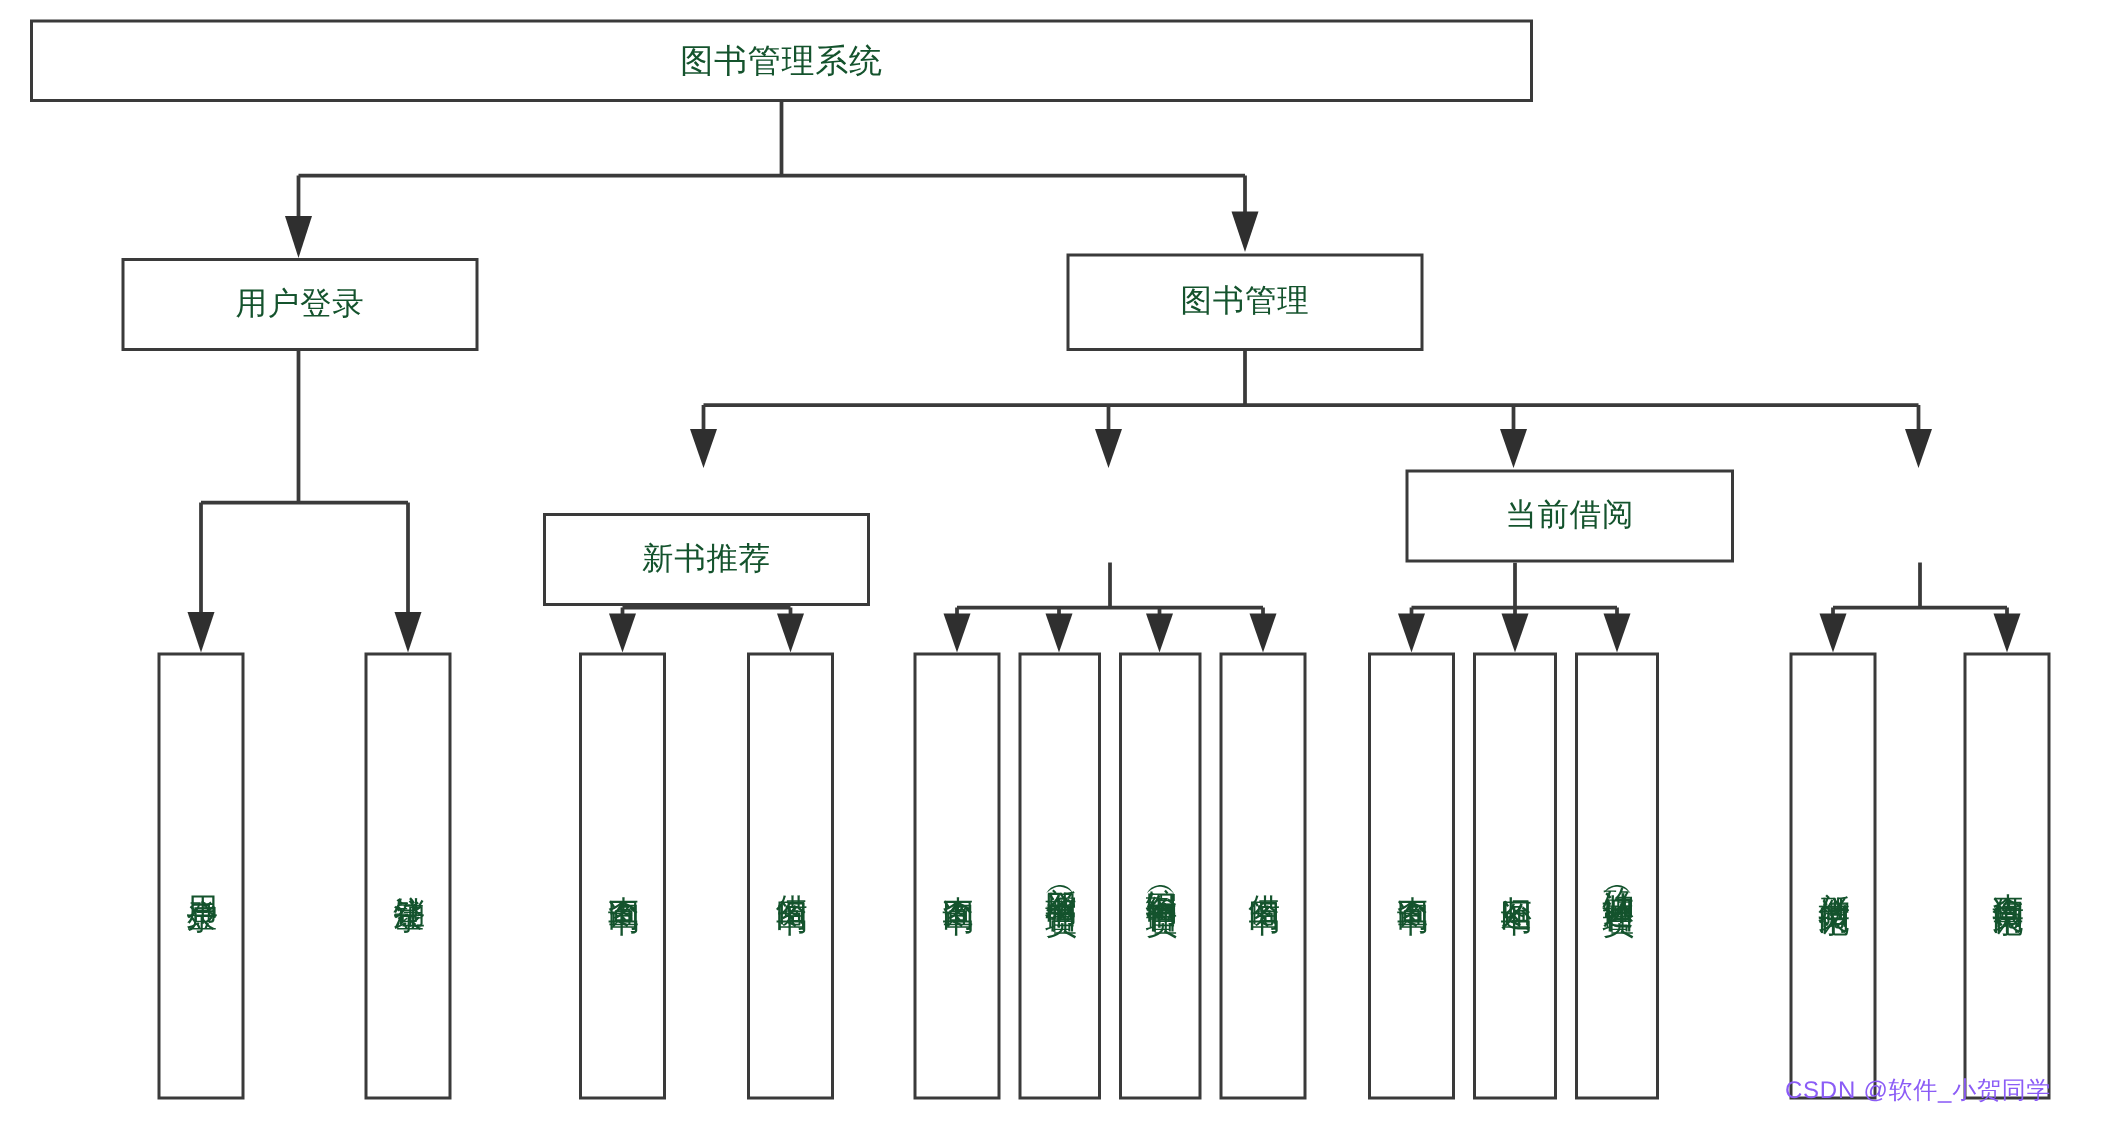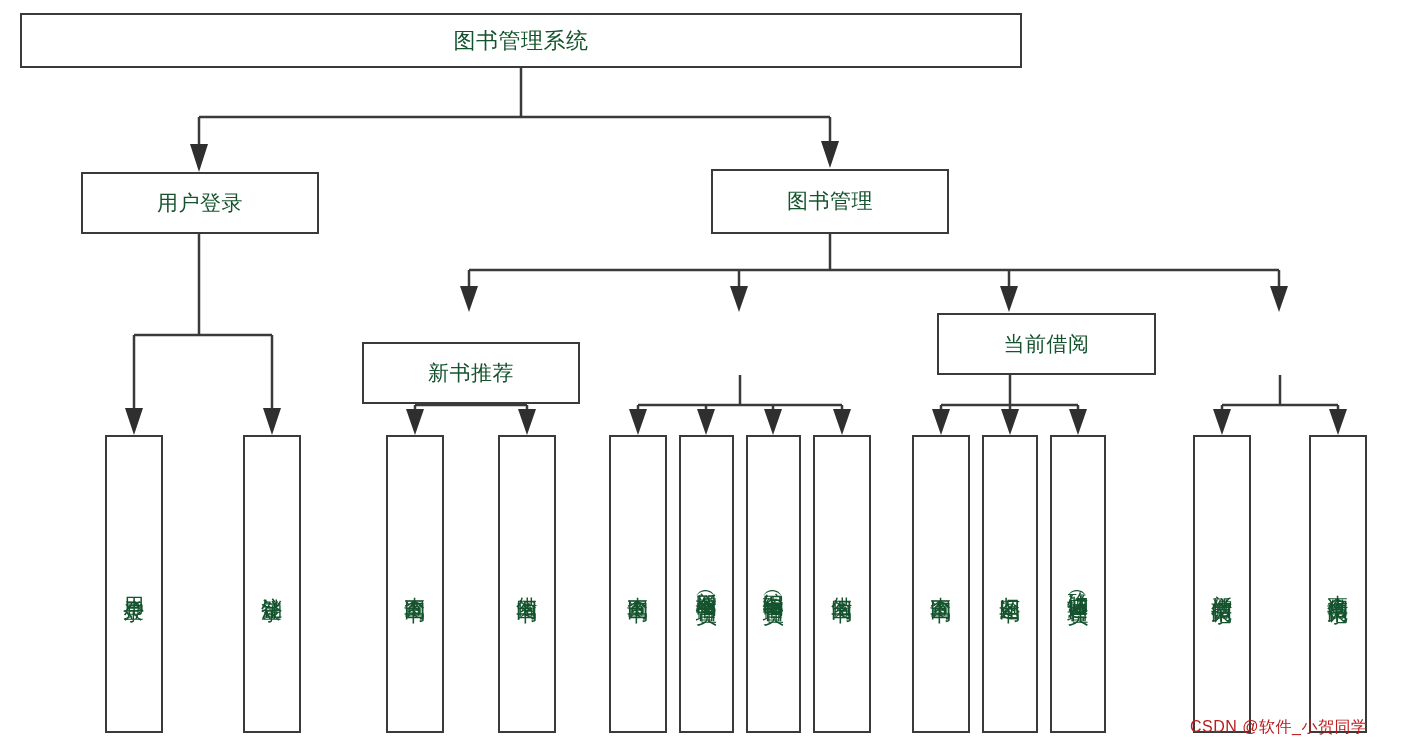--- a/index.html
+++ b/index.html
@@ -48,21 +48,21 @@
   }
   .node.leaf .label {
     font-size: 21px;
     writing-mode: vertical-rl;
     text-orientation: upright;
     line-height: 1.12;
     letter-spacing: 2px;
   }
   .watermark {
     position: absolute;
-    color: #b91c1c;
+    color: #8b5cf6;
     font-size: 16px;
     letter-spacing: 0.5px;
     white-space: nowrap;
     font-family: "Liberation Sans", "DejaVu Sans", sans-serif;
   }
 </style>
 </head>
 <body>
 
 <div id="canvas">

